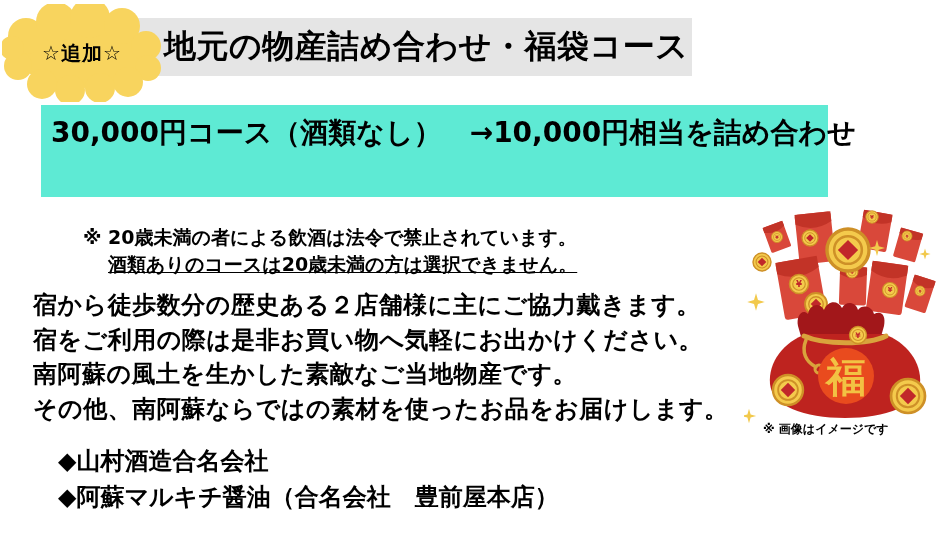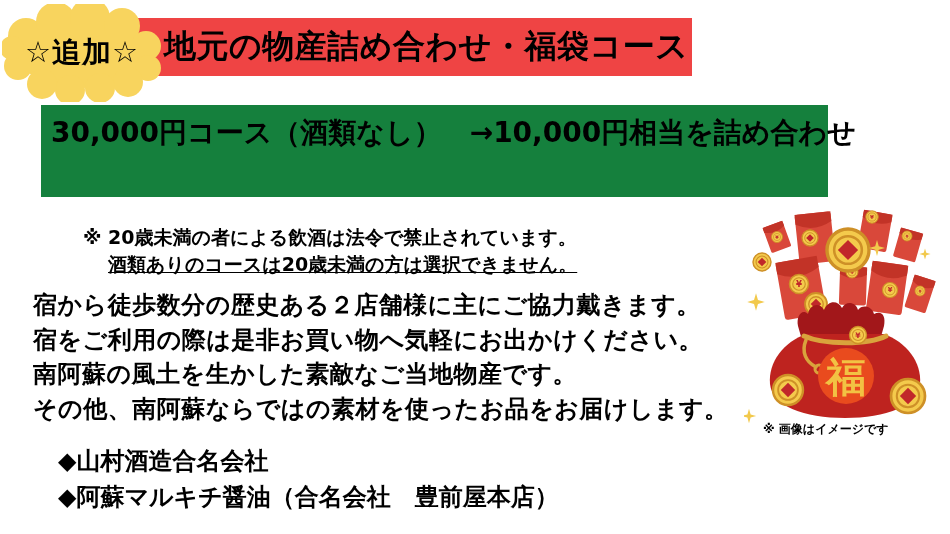--- a/index.html
+++ b/index.html
@@ -13,21 +13,21 @@
     font-family: "DejaVu Sans", sans-serif;
     font-weight: bold;
     color: #000000;
   }
 
   
   .banner {
     position: absolute;
     left: 52px; top: 18px;
     width: 640px; height: 58px;
-    background: #ef4444;
+    background: #e5e5e5;
     z-index: 1;
     display: flex;
     align-items: center;
   }
   .banner-title {
     padding-left: 112px;
     font-size: 32px;
     letter-spacing: 0.5px;
     white-space: nowrap;
   }
@@ -40,31 +40,31 @@
     z-index: 2;
   }
   .badge svg { position: absolute; left: 0; top: 0; }
   .badge-label {
     position: absolute;
     left: 0; top: 0;
     width: 160px; height: 98px;
     display: flex;
     align-items: center;
     justify-content: center;
-    font-size: 29px;
+    font-size: 20px;
     letter-spacing: 1px;
     white-space: nowrap;
   }
 
   
   .course-box {
     position: absolute;
     left: 41px; top: 105px;
     width: 787px; height: 92px;
-    background: #15803d;
+    background: #5eead4;
     padding: 8px 0 0 10px;
   }
   .course-line {
     font-size: 28px;
     line-height: 39px;
     white-space: nowrap;
     letter-spacing: 0px;
   }
 
   

